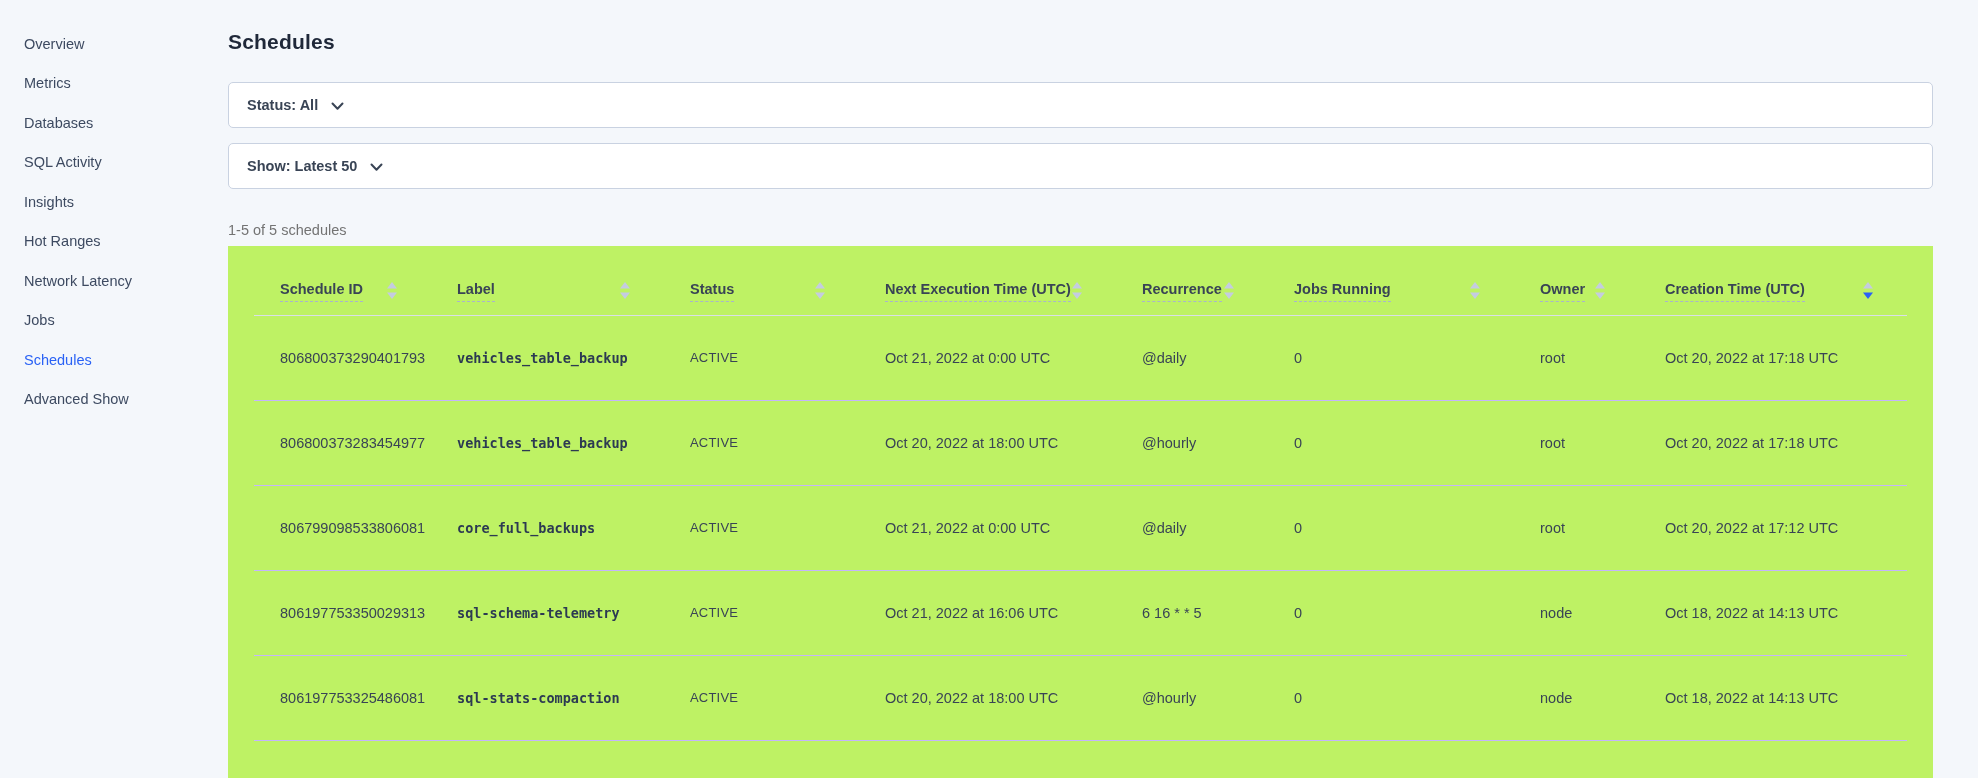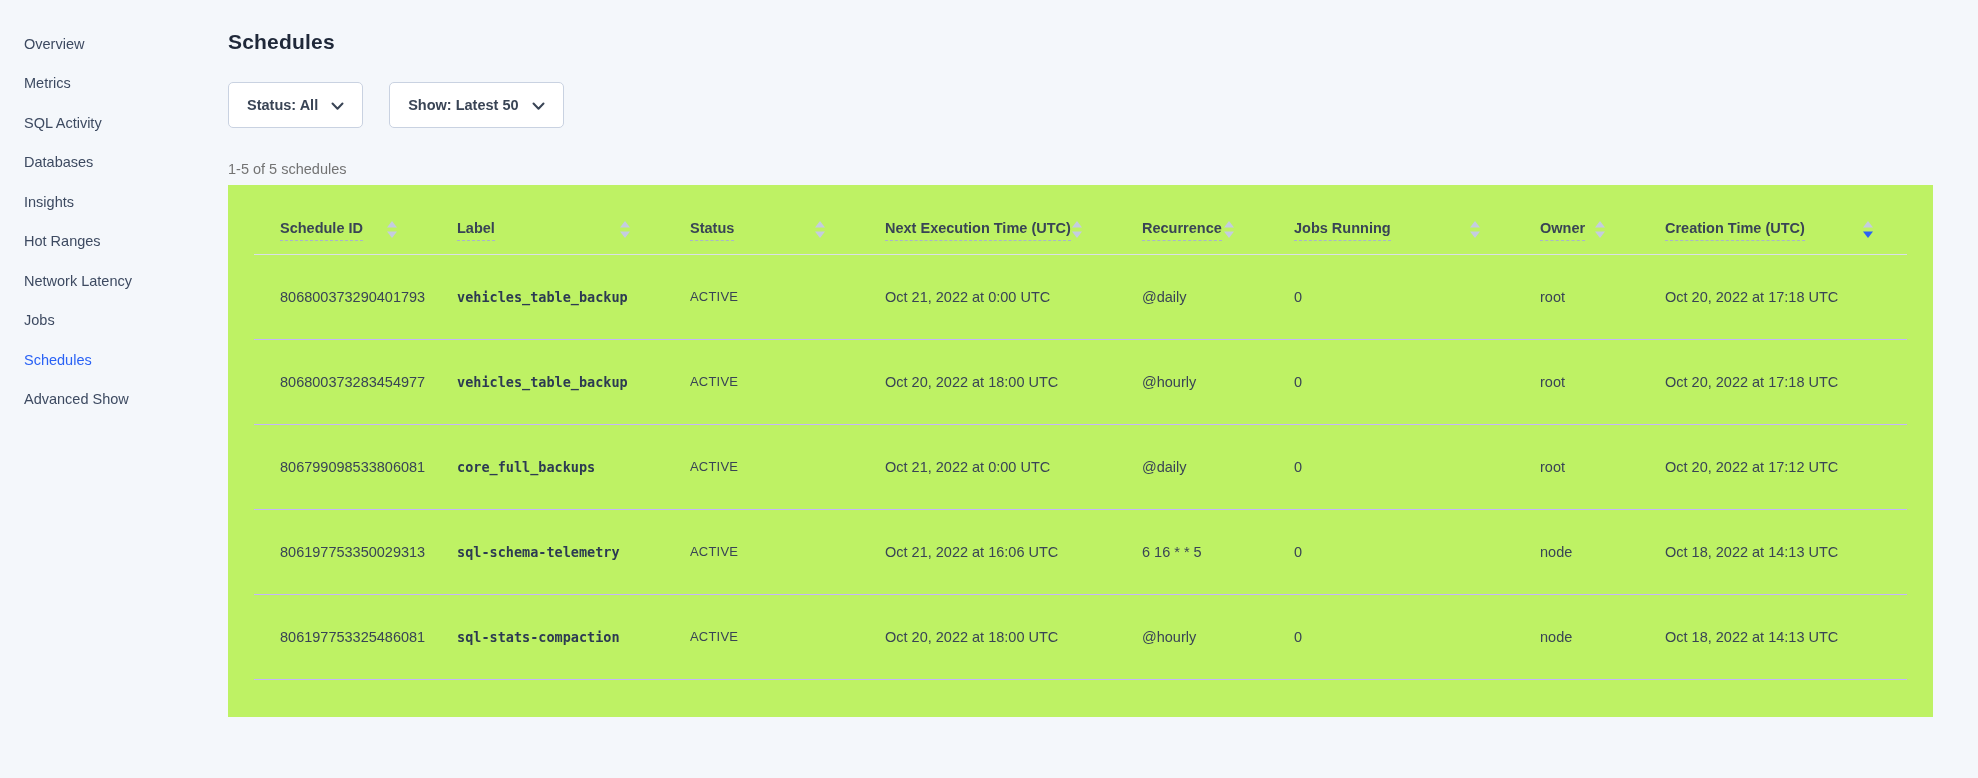--- a/index.html
+++ b/index.html
@@ -33,21 +33,21 @@
     margin-left: 186px;
     padding: 30px 45px 0 42px;
   }
   .page-title {
     margin: 0;
     font-size: 21px;
     font-weight: 700;
     color: #1f2839;
     letter-spacing: 0.2px;
   }
-  .filters { display: flex; gap: 26px; margin-top: 28px; }
+  .filters { display: flex; gap: 15px; margin-top: 28px; flex-direction: column; }
   .filter-btn {
     display: inline-flex; align-items: center; gap: 13px;
     height: 46px; padding: 0 18px;
     background: #ffffff;
     border: 1px solid #c9d2e1;
     border-radius: 5px;
     font-family: "Liberation Sans", sans-serif;
     font-size: 14.5px; font-weight: 700;
     color: #394455;
     cursor: pointer;
@@ -104,24 +104,24 @@
 
 <nav class="sidebar">
   <ul>
       <li class="nav-item">
     <span class="nav-label">Overview</span>
   </li>
       <li class="nav-item">
     <span class="nav-label">Metrics</span>
   </li>
       <li class="nav-item">
+    <span class="nav-label">Databases</span>
+  </li>
+      <li class="nav-item">
     <span class="nav-label">SQL Activity</span>
-  </li>
-      <li class="nav-item">
-    <span class="nav-label">Databases</span>
   </li>
       <li class="nav-item">
     <span class="nav-label">Insights</span>
   </li>
       <li class="nav-item">
     <span class="nav-label">Hot Ranges</span>
   </li>
       <li class="nav-item">
     <span class="nav-label">Network Latency</span>
   </li>

